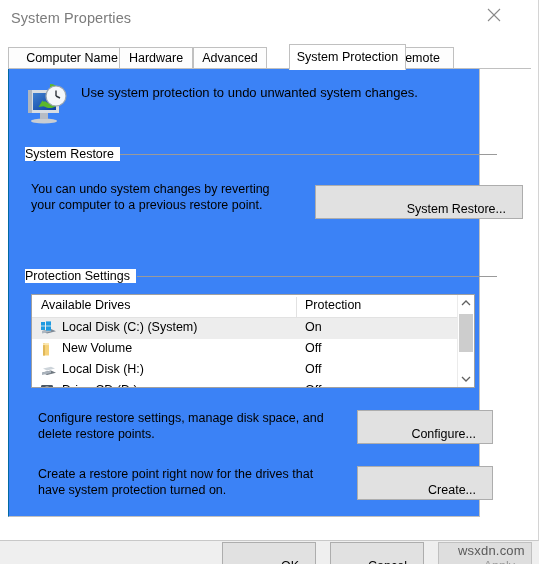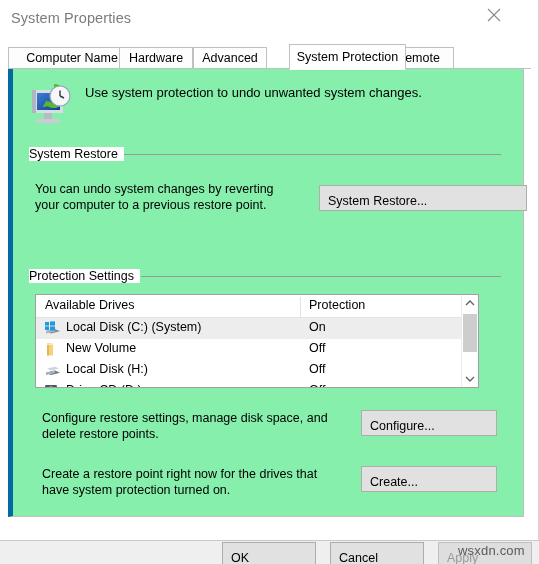--- a/index.html
+++ b/index.html
@@ -95,25 +95,25 @@
     border-bottom: 1px solid #ffffff;
     z-index: 5;
     margin-left: 24px;
   }
 
   
   .panel {
     position: absolute;
     left: 8px;
     top: 69px;
-    width: 516px;
+    width: 472px;
     height: 448px;
-    background: #86efac;
-    box-sizing: border-box;
-    border-left: 5px solid #0369a1;
+    background: #3b82f6;
+    box-sizing: border-box;
+    border-left: 1px solid #0369a1;
     border-right: 1px solid #c0c0c0;
     border-bottom: 1px solid #c0c0c0;
   }
 
   
   .banner-icon {
     position: absolute;
     left: 16px;
     top: 12px;
     width: 48px;
@@ -153,24 +153,24 @@
 
   
   .btn {
     position: absolute;
     box-sizing: border-box;
     background: #e1e1e1;
     border: 1px solid #adadad;
     font-family: "Liberation Sans", sans-serif;
     font-size: 12.5px;
     color: #000;
-    text-align: left;
-    white-space: nowrap;
-    cursor: default;
-    padding: 8px;
+    text-align: right;
+    white-space: nowrap;
+    cursor: default;
+    padding: 16px;
   }
   .btn.disabled {
     color: #9a9a9a;
     background: #dedede;
     border-color: #c0c0c0;
   }
 
   
   .listbox {
     position: absolute;

